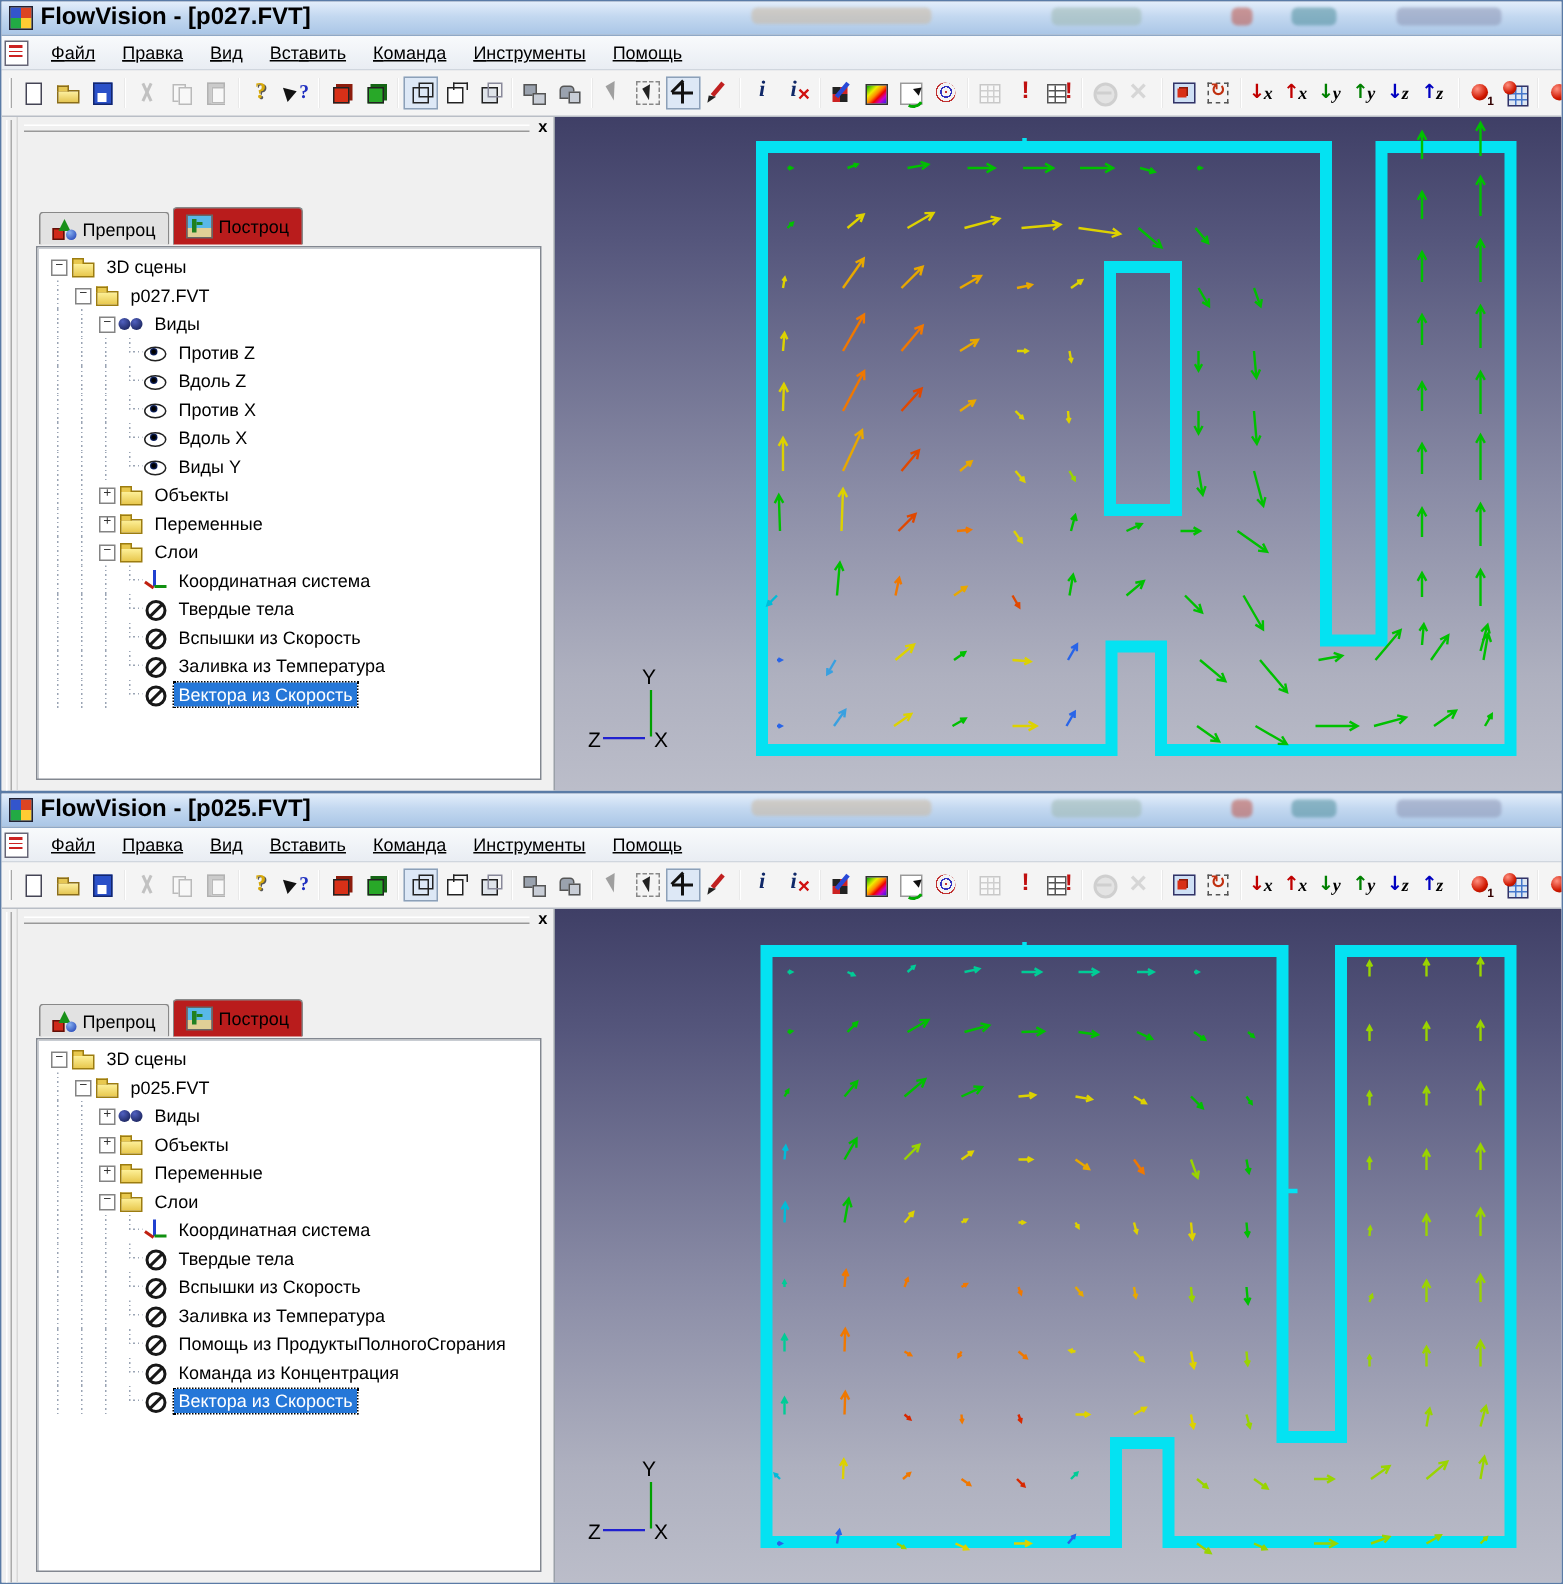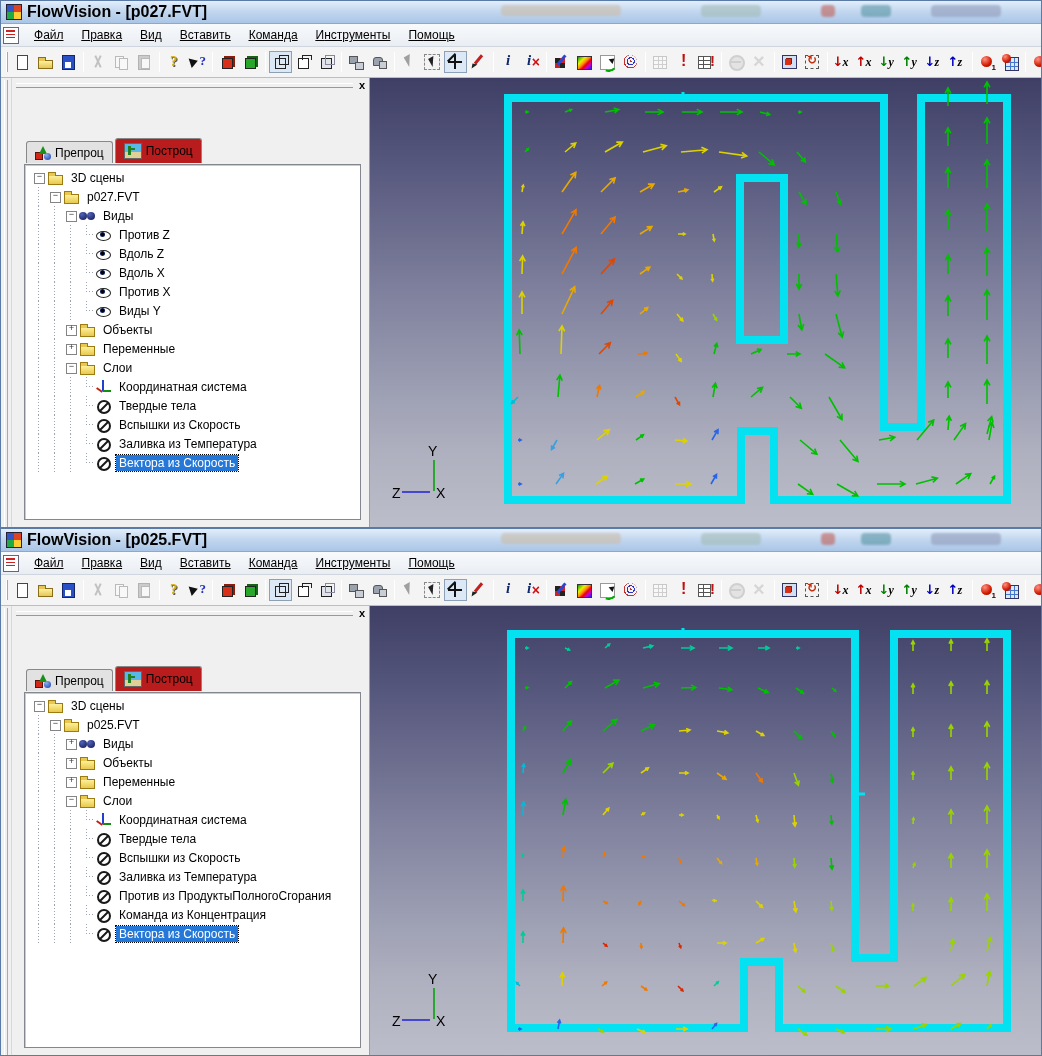--- a/index.html
+++ b/index.html
@@ -490,29 +490,29 @@
             <span class="cell stub"></span>
             <span class="ticn tc-eye"></span>
             <span class="tlabel">Вдоль Z</span>
           </div>
           <div class="trow">
             <span class="gd"></span>
             <span class="gd"></span>
             <span class="gd"></span>
             <span class="cell stub"></span>
             <span class="ticn tc-eye"></span>
+            <span class="tlabel">Против X</span>
+          </div>
+          <div class="trow">
+            <span class="gd"></span>
+            <span class="gd"></span>
+            <span class="gd"></span>
+            <span class="cell stub"></span>
+            <span class="ticn tc-eye"></span>
             <span class="tlabel">Вдоль X</span>
-          </div>
-          <div class="trow">
-            <span class="gd"></span>
-            <span class="gd"></span>
-            <span class="gd"></span>
-            <span class="cell stub"></span>
-            <span class="ticn tc-eye"></span>
-            <span class="tlabel">Против X</span>
           </div>
           <div class="trow">
             <span class="gd"></span>
             <span class="gd"></span>
             <span class="gd"></span>
             <span class="cell stub"></span>
             <span class="ticn tc-eye"></span>
             <span class="tlabel">Виды Y</span>
           </div>
           <div class="trow">
@@ -1084,21 +1084,21 @@
             <span class="cell stub"></span>
             <span class="ticn tc-slash"></span>
             <span class="tlabel">Заливка из Температура</span>
           </div>
           <div class="trow">
             <span class="gd"></span>
             <span class="gd"></span>
             <span class="gd"></span>
             <span class="cell stub"></span>
             <span class="ticn tc-slash"></span>
-            <span class="tlabel">Против из ПродуктыПолногоСгорания</span>
+            <span class="tlabel">Помощь из ПродуктыПолногоСгорания</span>
           </div>
           <div class="trow">
             <span class="gd"></span>
             <span class="gd"></span>
             <span class="gd"></span>
             <span class="cell stub"></span>
             <span class="ticn tc-slash"></span>
             <span class="tlabel">Команда из Концентрация</span>
           </div>
           <div class="trow sel">

